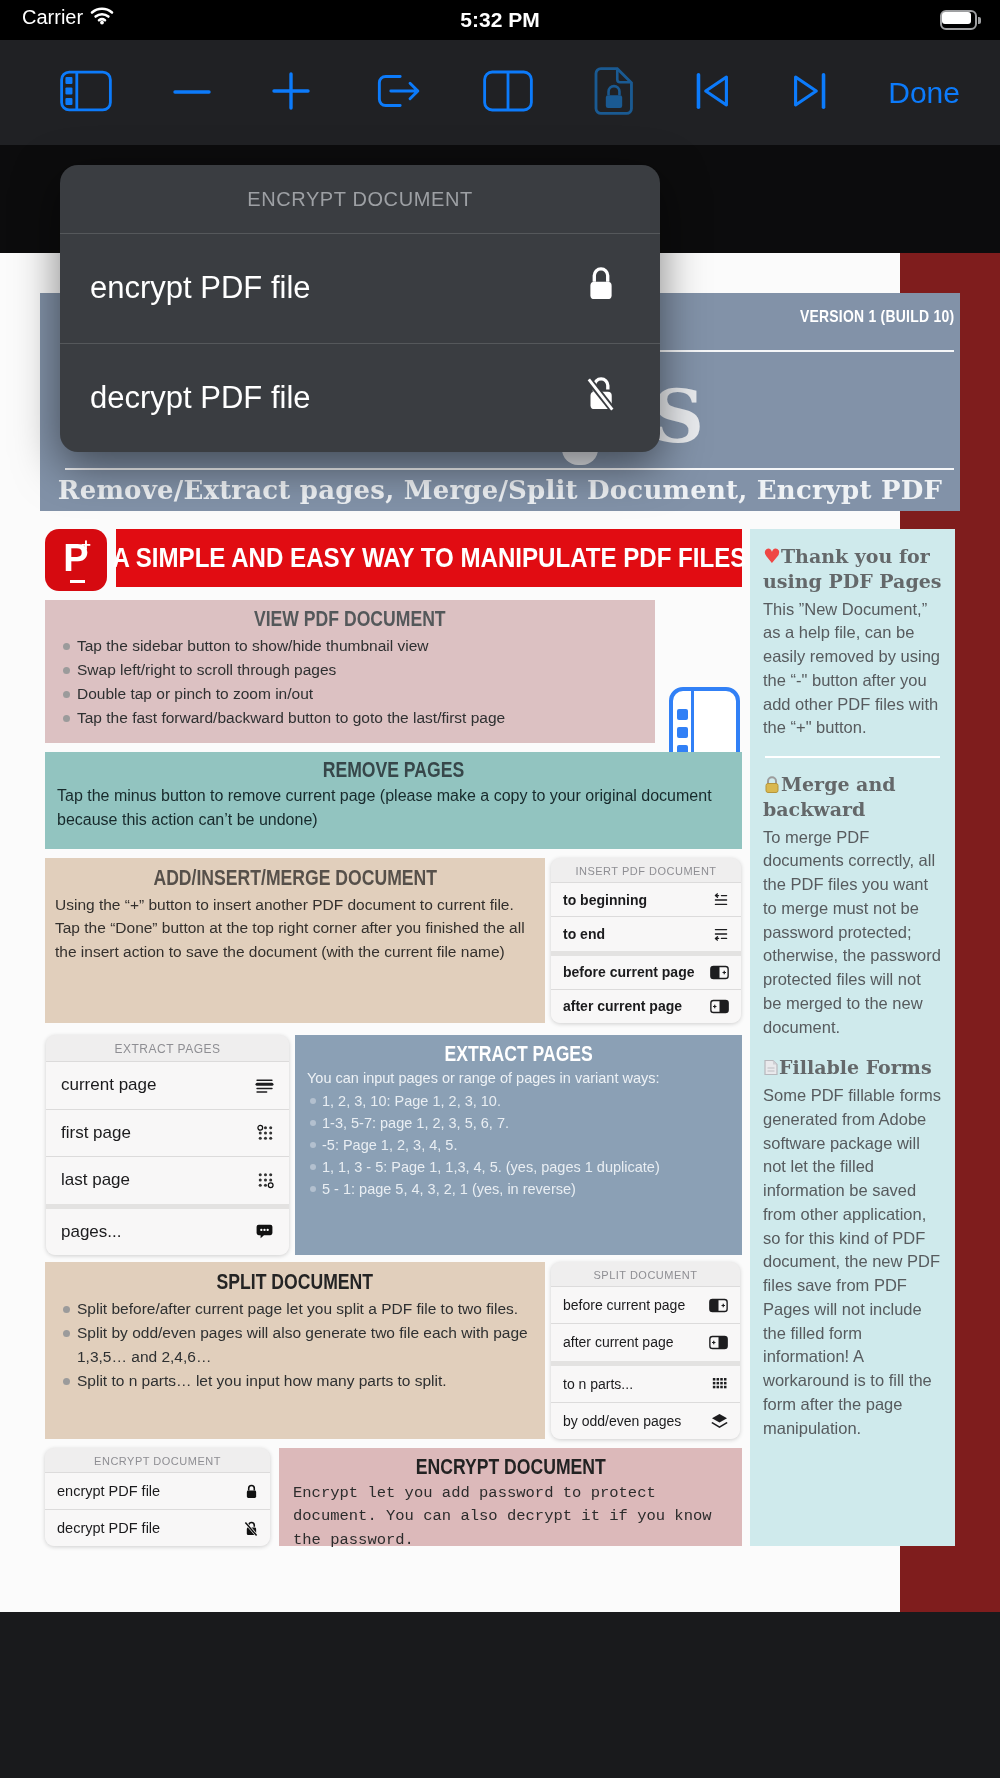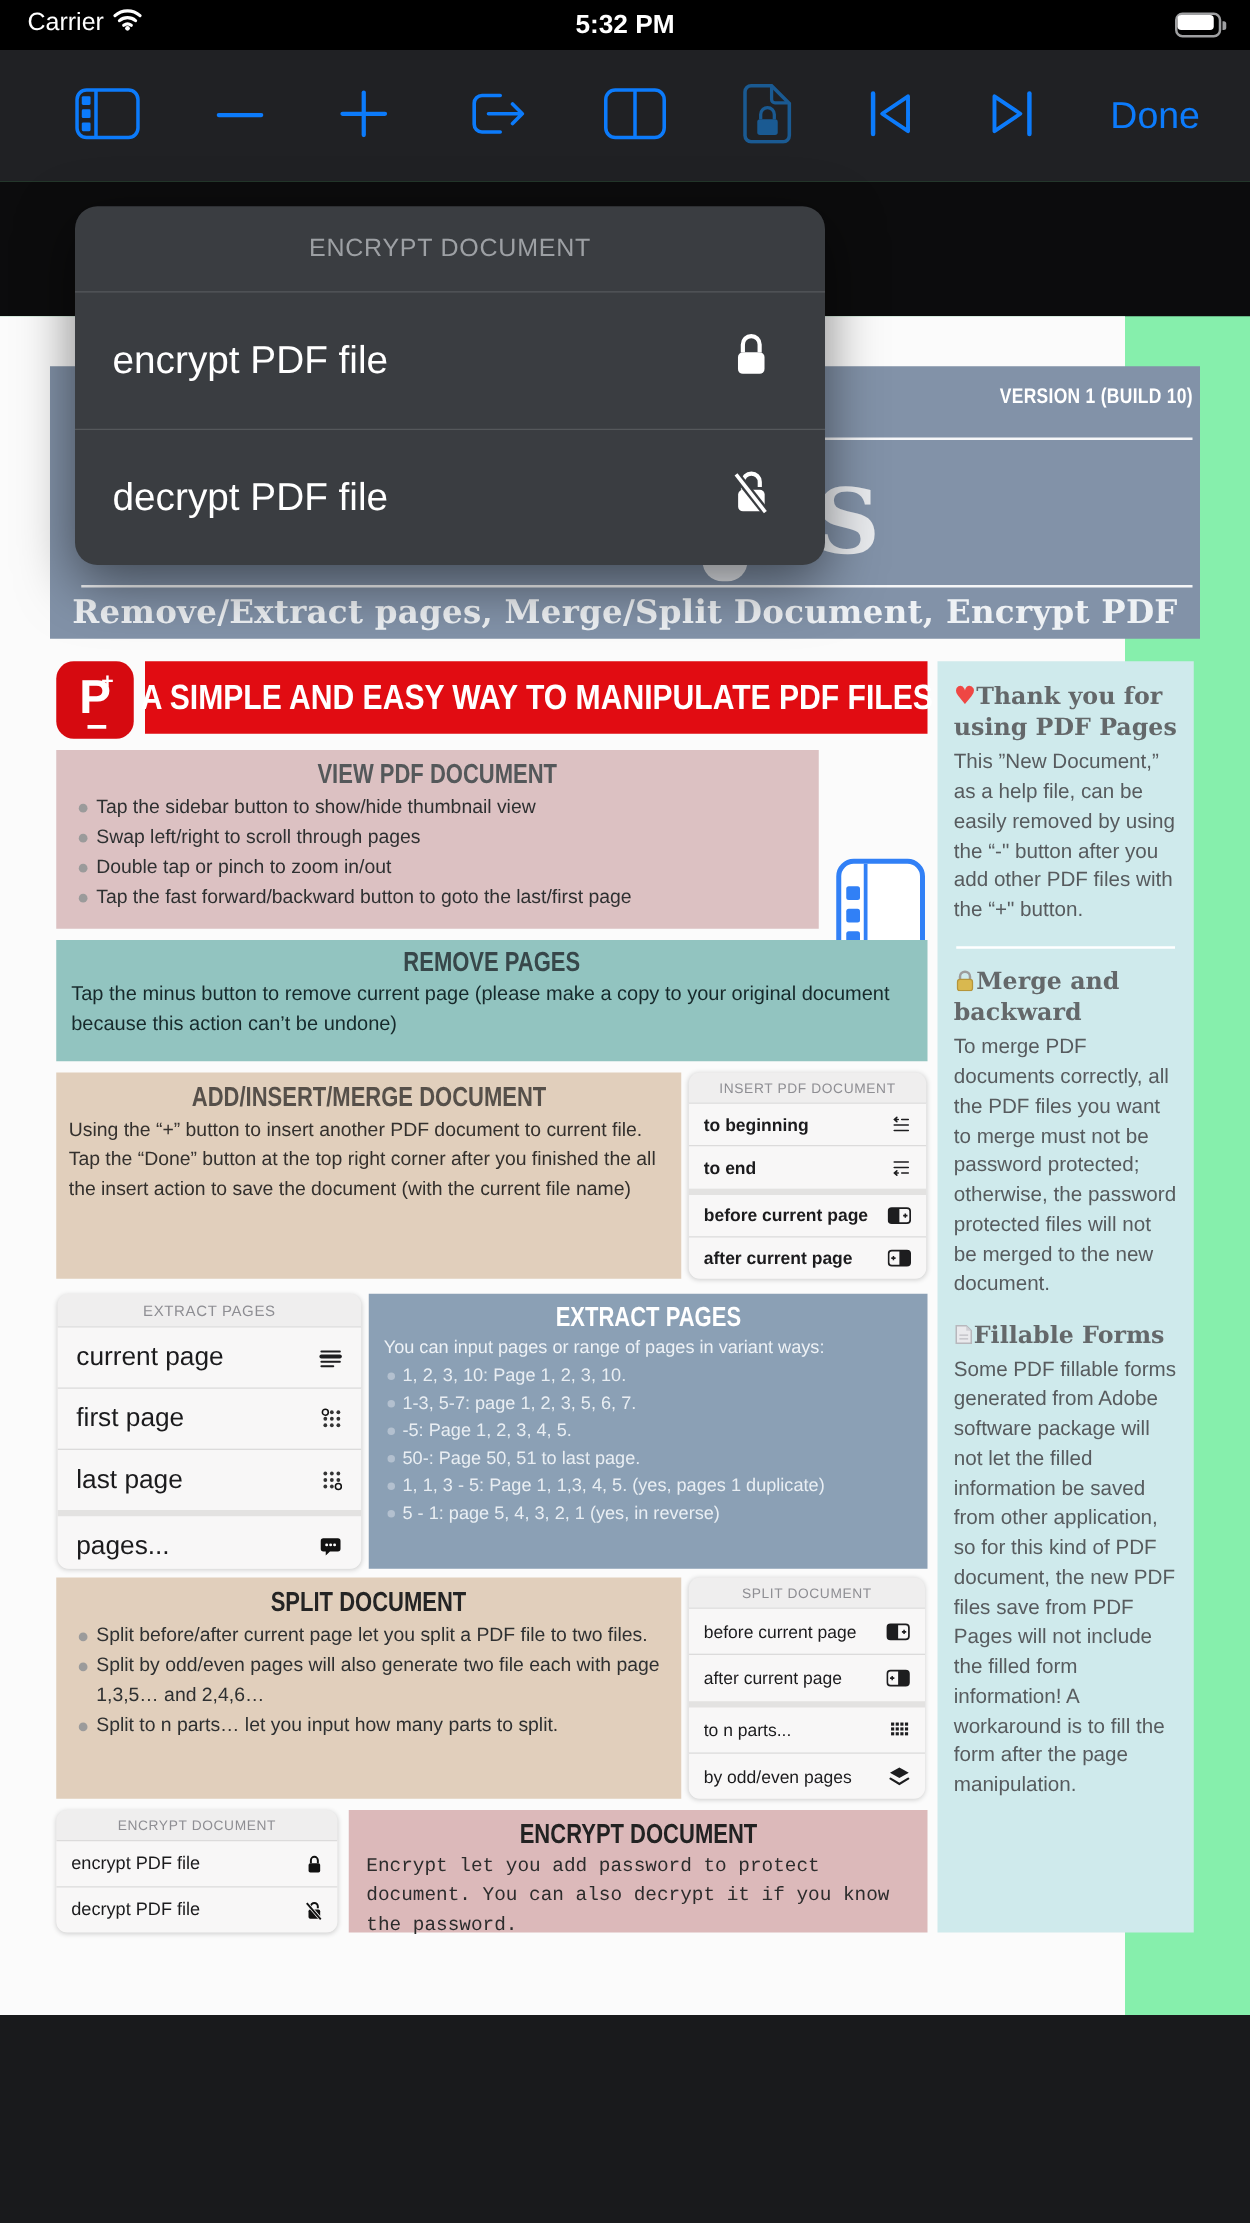--- a/index.html
+++ b/index.html
@@ -1,18 +1,18 @@
 <!DOCTYPE html>
 <html><head>
 <meta charset="utf-8">
 <style>
   * { margin:0; padding:0; box-sizing:border-box; }
   html,body { background:#000; }
   body { font-family:"Liberation Sans", sans-serif; }
-  .screen { position:relative; width:1000px; height:1778px; margin:0 auto; overflow:hidden; background:#86efac; }
+  .screen { position:relative; width:1000px; height:1778px; margin:0 auto; overflow:hidden; background:#7f1d1d; }
 
   
   .status-bar { position:absolute; left:0; top:0; width:1000px; height:40px; background:#000;
     display:flex; align-items:center; color:#fff; }
   .sb-left { position:absolute; left:22px; top:6px; display:flex; align-items:center; gap:7px; }
   .sb-carrier { font-size:20px; font-weight:500; }
   .sb-time { width:100%; text-align:center; font-size:21px; font-weight:700; }
   .sb-batt { position:absolute; right:18px; top:10px; width:42px; height:20px; }
   .batt-outer { position:absolute; left:0; top:0; width:37px; height:20px; border:2px solid #9fa0a2; border-radius:6px; }
   .batt-fill { position:absolute; left:2px; top:2px; width:29px; height:12px; background:#fff; border-radius:3px; }
@@ -94,21 +94,21 @@
     display:flex; flex-direction:column; overflow:hidden; }
   .mm-header { text-align:center; color:#8e8e93; letter-spacing:.5px; padding:7px 0 5px; }
   .mm-row { flex:1; display:flex; align-items:center; justify-content:space-between; padding:0 12px;
     border-top:1px solid #dcdbdb; background:#f8f7f7; color:#1b1b1d; }
   .mm-row.thick { border-top:5px solid #e3e2e1; }
   .mm-label { white-space:nowrap; }
   .mi { display:flex; align-items:center; }
   .menu-insert  { left:551px; top:605px;  width:190px; height:165px; }
   .menu-insert  .mm-header { font-size:11px; }  .menu-insert .mm-row { font-size:14px;font-weight:bold; }
   .menu-extract { left:46px;  top:782px;  width:243px; height:220px; }
-  .menu-extract .mm-header { font-size:12px; }  .menu-extract .mm-row { font-size:21px; padding:12px 15px; }
+  .menu-extract .mm-header { font-size:12px; }  .menu-extract .mm-row { font-size:17px; padding:12px 15px; }
   .menu-split   { left:551px; top:1009px; width:189px; height:177px; }
   .menu-split   .mm-header { font-size:11px; }  .menu-split .mm-row { font-size:14px; }
   .menu-encrypt { left:45px;  top:1195px; width:225px; height:98px; }
   .menu-encrypt .mm-header { font-size:11px; }  .menu-encrypt .mm-row { font-size:14.5px; }
 
   
   .side-panel { position:absolute; left:750px; top:276px; width:205px; height:1017px; background:#cfeaec; padding:14px 13px; }
   .sp-title { font-family:"DejaVu Serif",serif; font-weight:700; font-size:19px; line-height:1.3; color:#64686a; }
   .sp-body { margin-top:4px; font-size:16.5px; line-height:1.44; color:#575b5e; }
   .sp-div { border:none; border-top:2px solid #fff; margin:16px 2px 14px 2px; }
@@ -374,21 +374,20 @@
       </div>
     </div>
 
     <div class="blue-panel">
       <div class="panel-title"><span class="cond">EXTRACT PAGES</span></div>
       <div class="blue-intro">You can input pages or range of pages in variant ways:</div>
       <ul class="bdots">
         <li>1, 2, 3, 10: Page 1, 2, 3, 10.</li>
         <li>1-3, 5-7: page 1, 2, 3, 5, 6, 7.</li>
         <li>-5: Page 1, 2, 3, 4, 5.</li>
-        <li>50-: Page 50, 51 to last page.</li>
         <li>1, 1, 3 - 5: Page 1, 1,3, 4, 5. (yes, pages 1 duplicate)</li>
         <li>5 - 1: page 5, 4, 3, 2, 1 (yes, in reverse)</li>
       </ul>
     </div>
 
     <div class="split-panel">
       <div class="panel-title"><span class="cond">SPLIT DOCUMENT</span></div>
       <ul class="dots">
         <li>Split before/after current page let you split a PDF file to two files.</li>
         <li>Split by odd/even pages will also generate two file each with page 1,3,5… and 2,4,6…</li>

